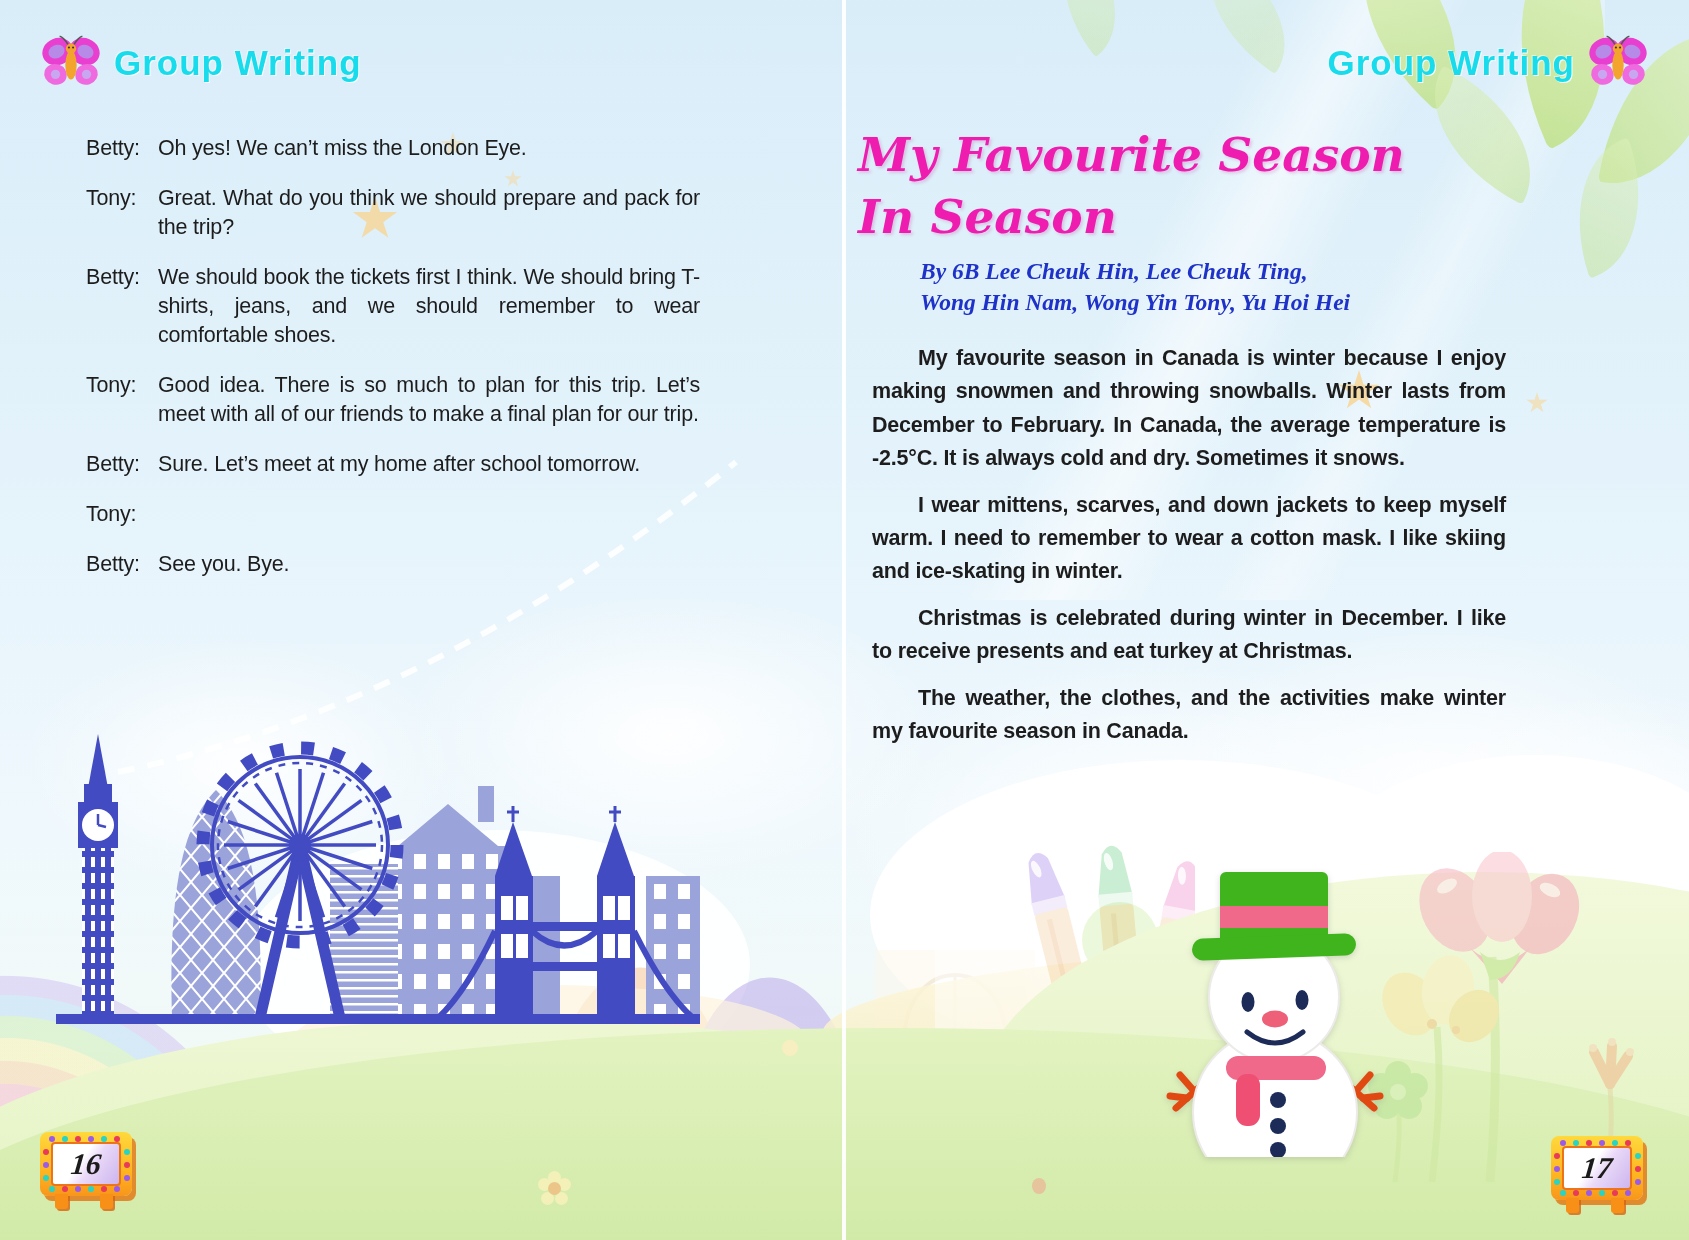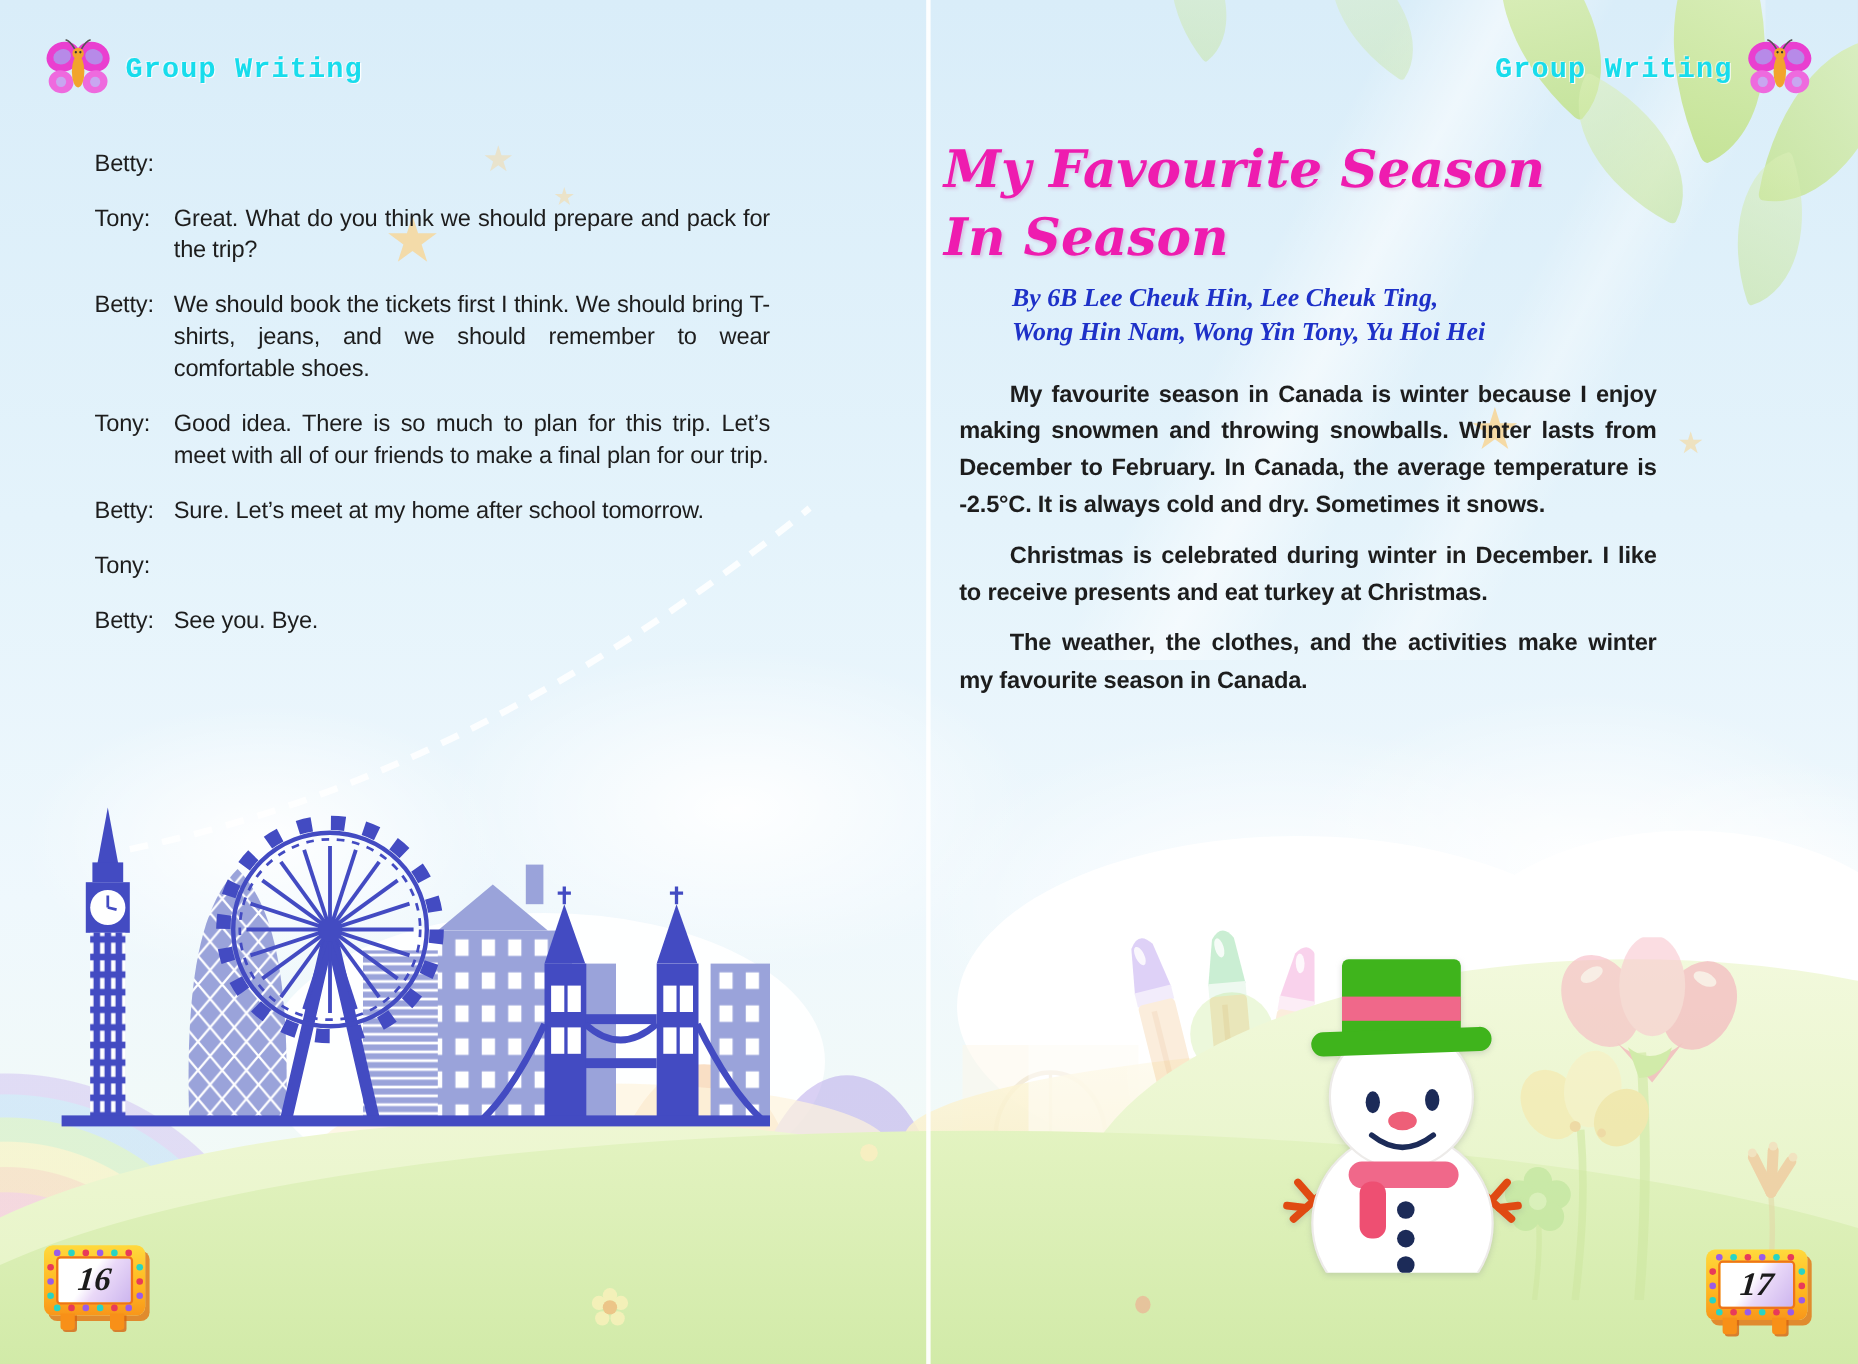--- a/index.html
+++ b/index.html
@@ -36,21 +36,21 @@
     background:linear-gradient(135deg,#ddf0ba,#c2e28c);}
   
   .star{position:absolute;background:#f5d8a0;pointer-events:none;
     clip-path:polygon(50% 0%,61% 35%,98% 35%,68% 57%,79% 91%,50% 70%,21% 91%,32% 57%,2% 35%,39% 35%);}
   
   .hillflower{position:absolute;width:13px;height:13px;border-radius:50%;background:#f4b87c;opacity:.75;pointer-events:none;
     box-shadow:0 -11px 0 #fdf2bc,10px -4px 0 #fdf2bc,7px 10px 0 #fdf2bc,-7px 10px 0 #fdf2bc,-10px -4px 0 #fdf2bc;}
   .softdot{position:absolute;border-radius:50%;pointer-events:none;}
   
   .hdr{position:absolute;top:34px;display:flex;align-items:center;gap:12px;}
-  .hdr-label{font-family:Liberation Mono, monospace;font-weight:bold;font-size:26px;letter-spacing:1px;
+  .hdr-label{font-family:Liberation Sans, sans-serif;font-weight:bold;font-size:35px;letter-spacing:1px;
     color:#18dcec;text-shadow:1px 1px 0 rgba(255,255,255,.9),-1px -1px 0 rgba(255,255,255,.5);text-align:right;}
   .butterfly{width:62px;height:58px;flex:0 0 auto;}
   
   .dialogue{position:absolute;left:62px;top:134px;width:638px;}
   .dlg-row{display:flex;margin-bottom:21px;font-size:21.5px;line-height:29px;letter-spacing:-0.2px;margin-left:24px;}
   .dlg-speaker{flex:0 0 72px;}
   .dlg-text{flex:1;text-align:justify;}
   
   .title{position:absolute;left:858px;top:124px;width:652px;text-align:left;
     font-family:"DejaVu Serif",serif;font-weight:bold;font-style:italic;
@@ -361,20 +361,21 @@
         <path d="M27,10 Q23,3 19,2 M33,10 Q37,3 41,2" stroke="#555555" stroke-width="1.5" fill="none"></path>
         <circle cx="28" cy="13" r="1" fill="#333333"></circle>
           <circle cx="32" cy="13" r="1" fill="#333333"></circle>
       </svg>
     </span>
   </div>
 
   <div class="dialogue">
     <div class="dlg-row">
       <span class="dlg-speaker">Betty:</span>
+      <span class="dlg-text">Oh yes! We can’t miss the London Eye.</span>
     </div>
     <div class="dlg-row">
       <span class="dlg-speaker">Tony:</span>
       <span class="dlg-text">Great. What do you think we should prepare and pack for the trip?</span>
     </div>
     <div class="dlg-row">
       <span class="dlg-speaker">Betty:</span>
       <span class="dlg-text">We should book the tickets first I think. We should bring T-shirts, jeans, and we should remember to wear comfortable shoes.</span>
     </div>
     <div class="dlg-row">
@@ -399,20 +400,21 @@
     <div>In Season</div>
   </div>
 
   <div class="byline">
     <div>By 6B Lee Cheuk Hin, Lee Cheuk Ting,</div>
     <div>Wong Hin Nam, Wong Yin Tony, Yu Hoi Hei</div>
   </div>
 
   <div class="essay">
     <p>My favourite season in Canada is winter because I enjoy making snowmen and throwing snowballs. Winter lasts from December to February. In Canada, the average temperature is -2.5°C. It is always cold and dry. Sometimes it snows.</p>
+    <p>I wear mittens, scarves, and down jackets to keep myself warm. I need to remember to wear a cotton mask. I like skiing and ice-skating in winter.</p>
     <p>Christmas is celebrated during winter in December. I like to receive presents and eat turkey at Christmas.</p>
     <p>The weather, the clothes, and the activities make winter my favourite season in Canada.</p>
   </div>
 
   <div class="badge" style="left:40px;top:1132px;">
     <span class="legs"><span class="l1"></span><span class="l2"></span></span>
     <span class="panel">
       <span class="num">16</span>
     </span>
     <span class="dots"></span>

